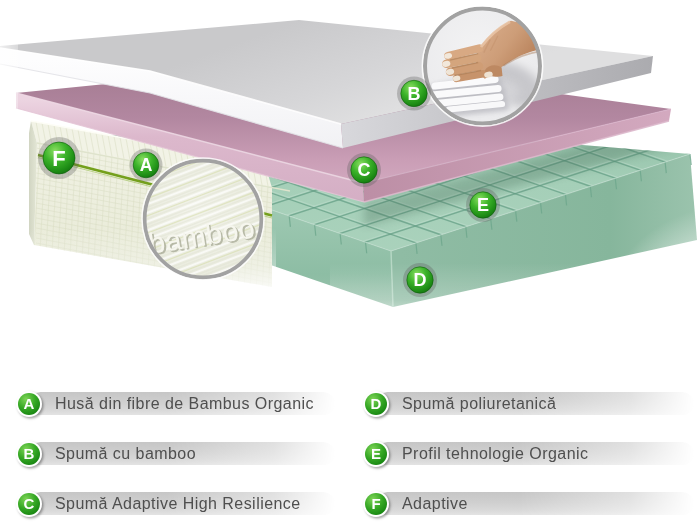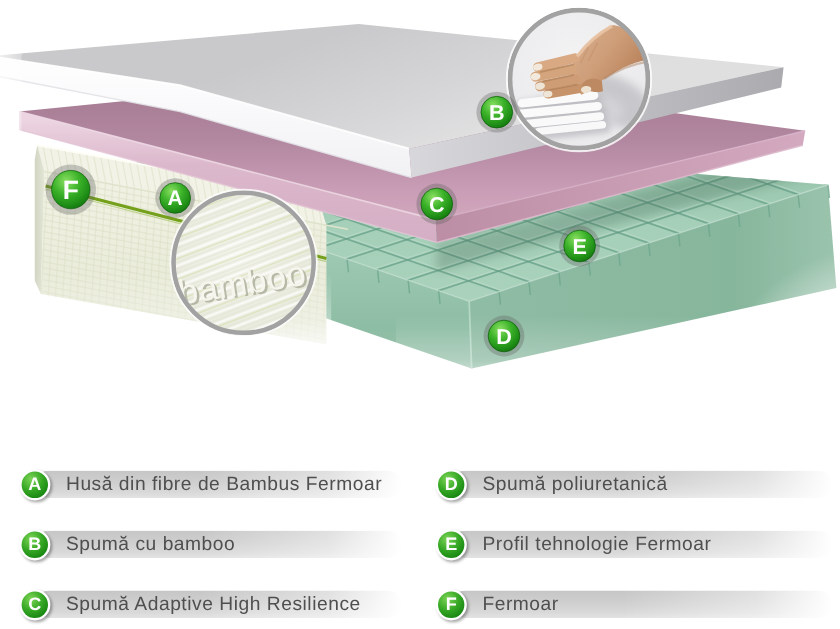--- a/index.html
+++ b/index.html
@@ -479,21 +479,21 @@
       <circle cx="483" cy="205" r="17" fill="rgba(95,95,95,0.33)"></circle>
       <circle cx="483" cy="205" r="13.2" fill="url(#ballg)" stroke="#0c5c0a" stroke-width="0.6"></circle>
       <text x="483" y="205" dy="6.4" text-anchor="middle" font-family="Liberation Sans, sans-serif" font-size="18" font-weight="bold" fill="#fff">E</text>
       <circle cx="59" cy="158" r="21" fill="rgba(95,95,95,0.33)"></circle>
       <circle cx="59" cy="158" r="16" fill="url(#ballg)" stroke="#0c5c0a" stroke-width="0.6"></circle>
       <text x="59" y="158" dy="7.8" text-anchor="middle" font-family="Liberation Sans, sans-serif" font-size="22" font-weight="bold" fill="#fff">F</text>
 </svg>
 
 <div class="lrow" style="left:16px;top:391.3px">
   <div class="lbar" style="width:306px"></div>
-  <span class="ltext">Husă din fibre de Bambus Fermoar</span>
+  <span class="ltext">Husă din fibre de Bambus Organic</span>
   <div class="lring">
         <div class="lball">A</div>
       </div>
 </div>
 <div class="lrow" style="left:16px;top:441.0px">
   <div class="lbar" style="width:306px"></div>
   <span class="ltext">Spumă cu bamboo</span>
   <div class="lring">
         <div class="lball">B</div>
       </div>
@@ -507,24 +507,24 @@
 </div>
 <div class="lrow" style="left:363px;top:391.3px">
   <div class="lbar" style="width:318px"></div>
   <span class="ltext">Spumă poliuretanică</span>
   <div class="lring">
         <div class="lball">D</div>
       </div>
 </div>
 <div class="lrow" style="left:363px;top:441.0px">
   <div class="lbar" style="width:318px"></div>
-  <span class="ltext">Profil tehnologie Fermoar</span>
+  <span class="ltext">Profil tehnologie Organic</span>
   <div class="lring">
         <div class="lball">E</div>
       </div>
 </div>
 <div class="lrow" style="left:363px;top:490.7px">
   <div class="lbar" style="width:318px"></div>
-  <span class="ltext">Fermoar</span>
+  <span class="ltext">Adaptive</span>
   <div class="lring">
         <div class="lball">F</div>
       </div>
 </div>
 </div>
 </body></html>

